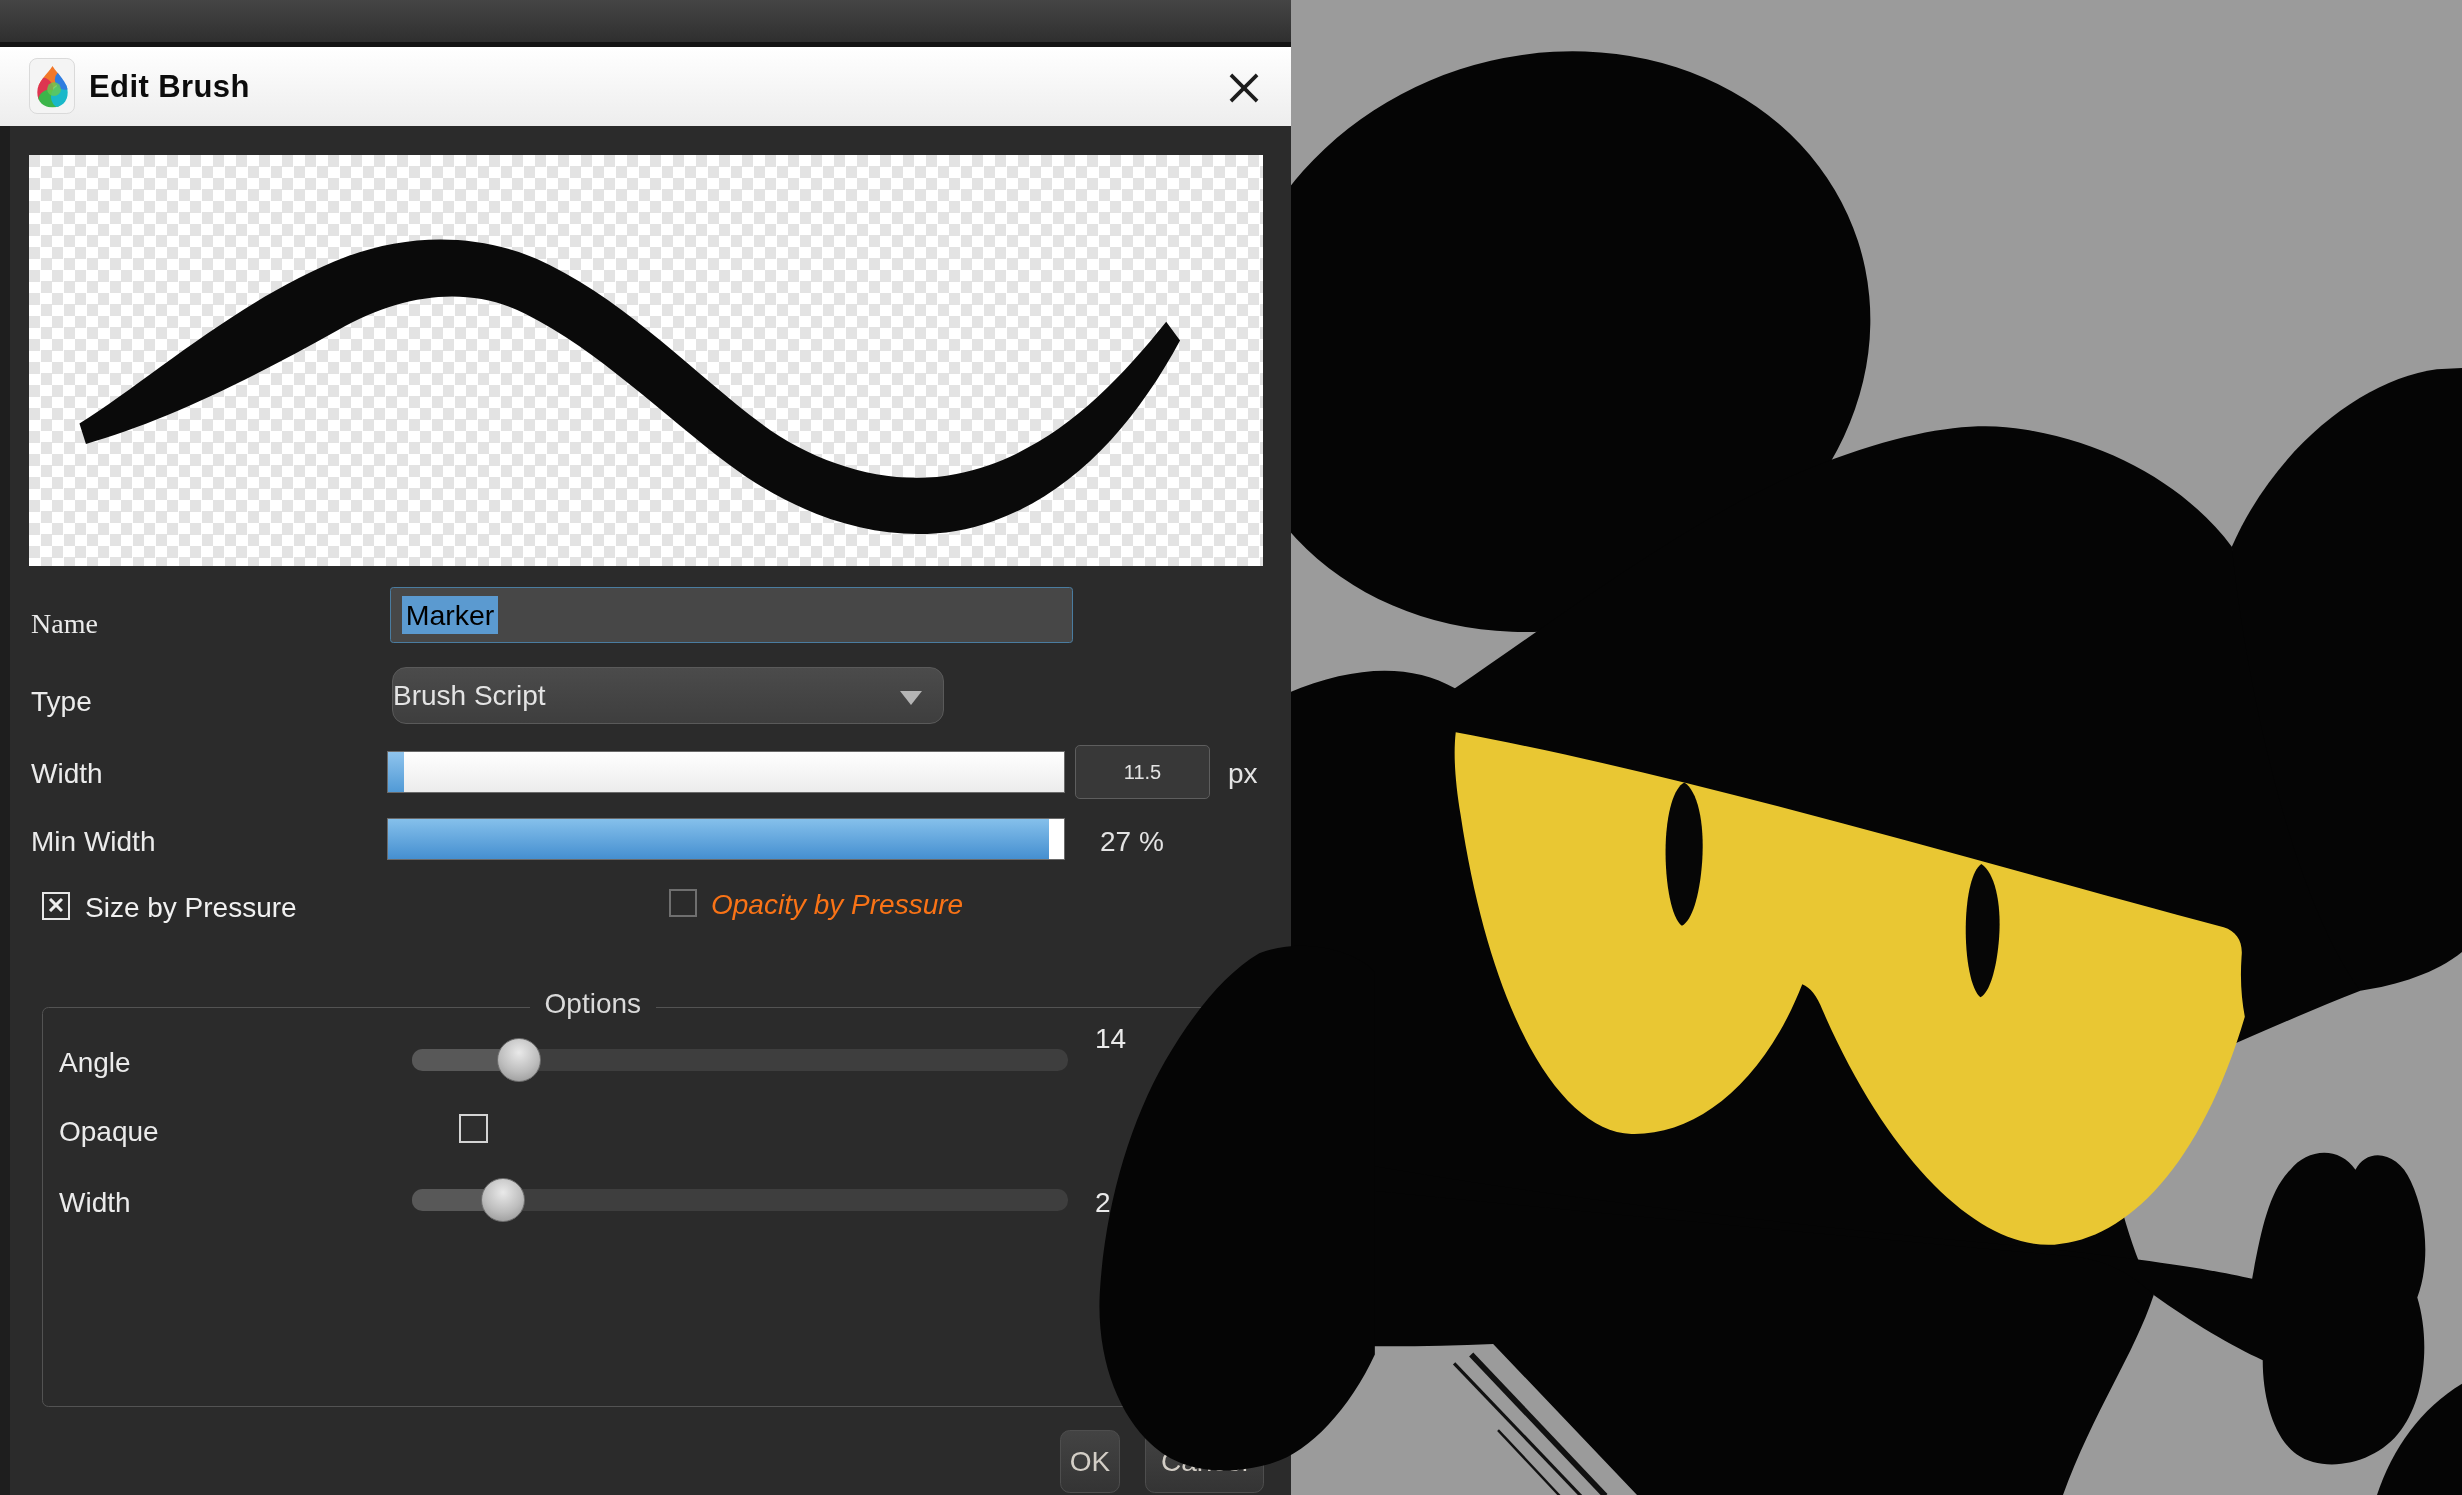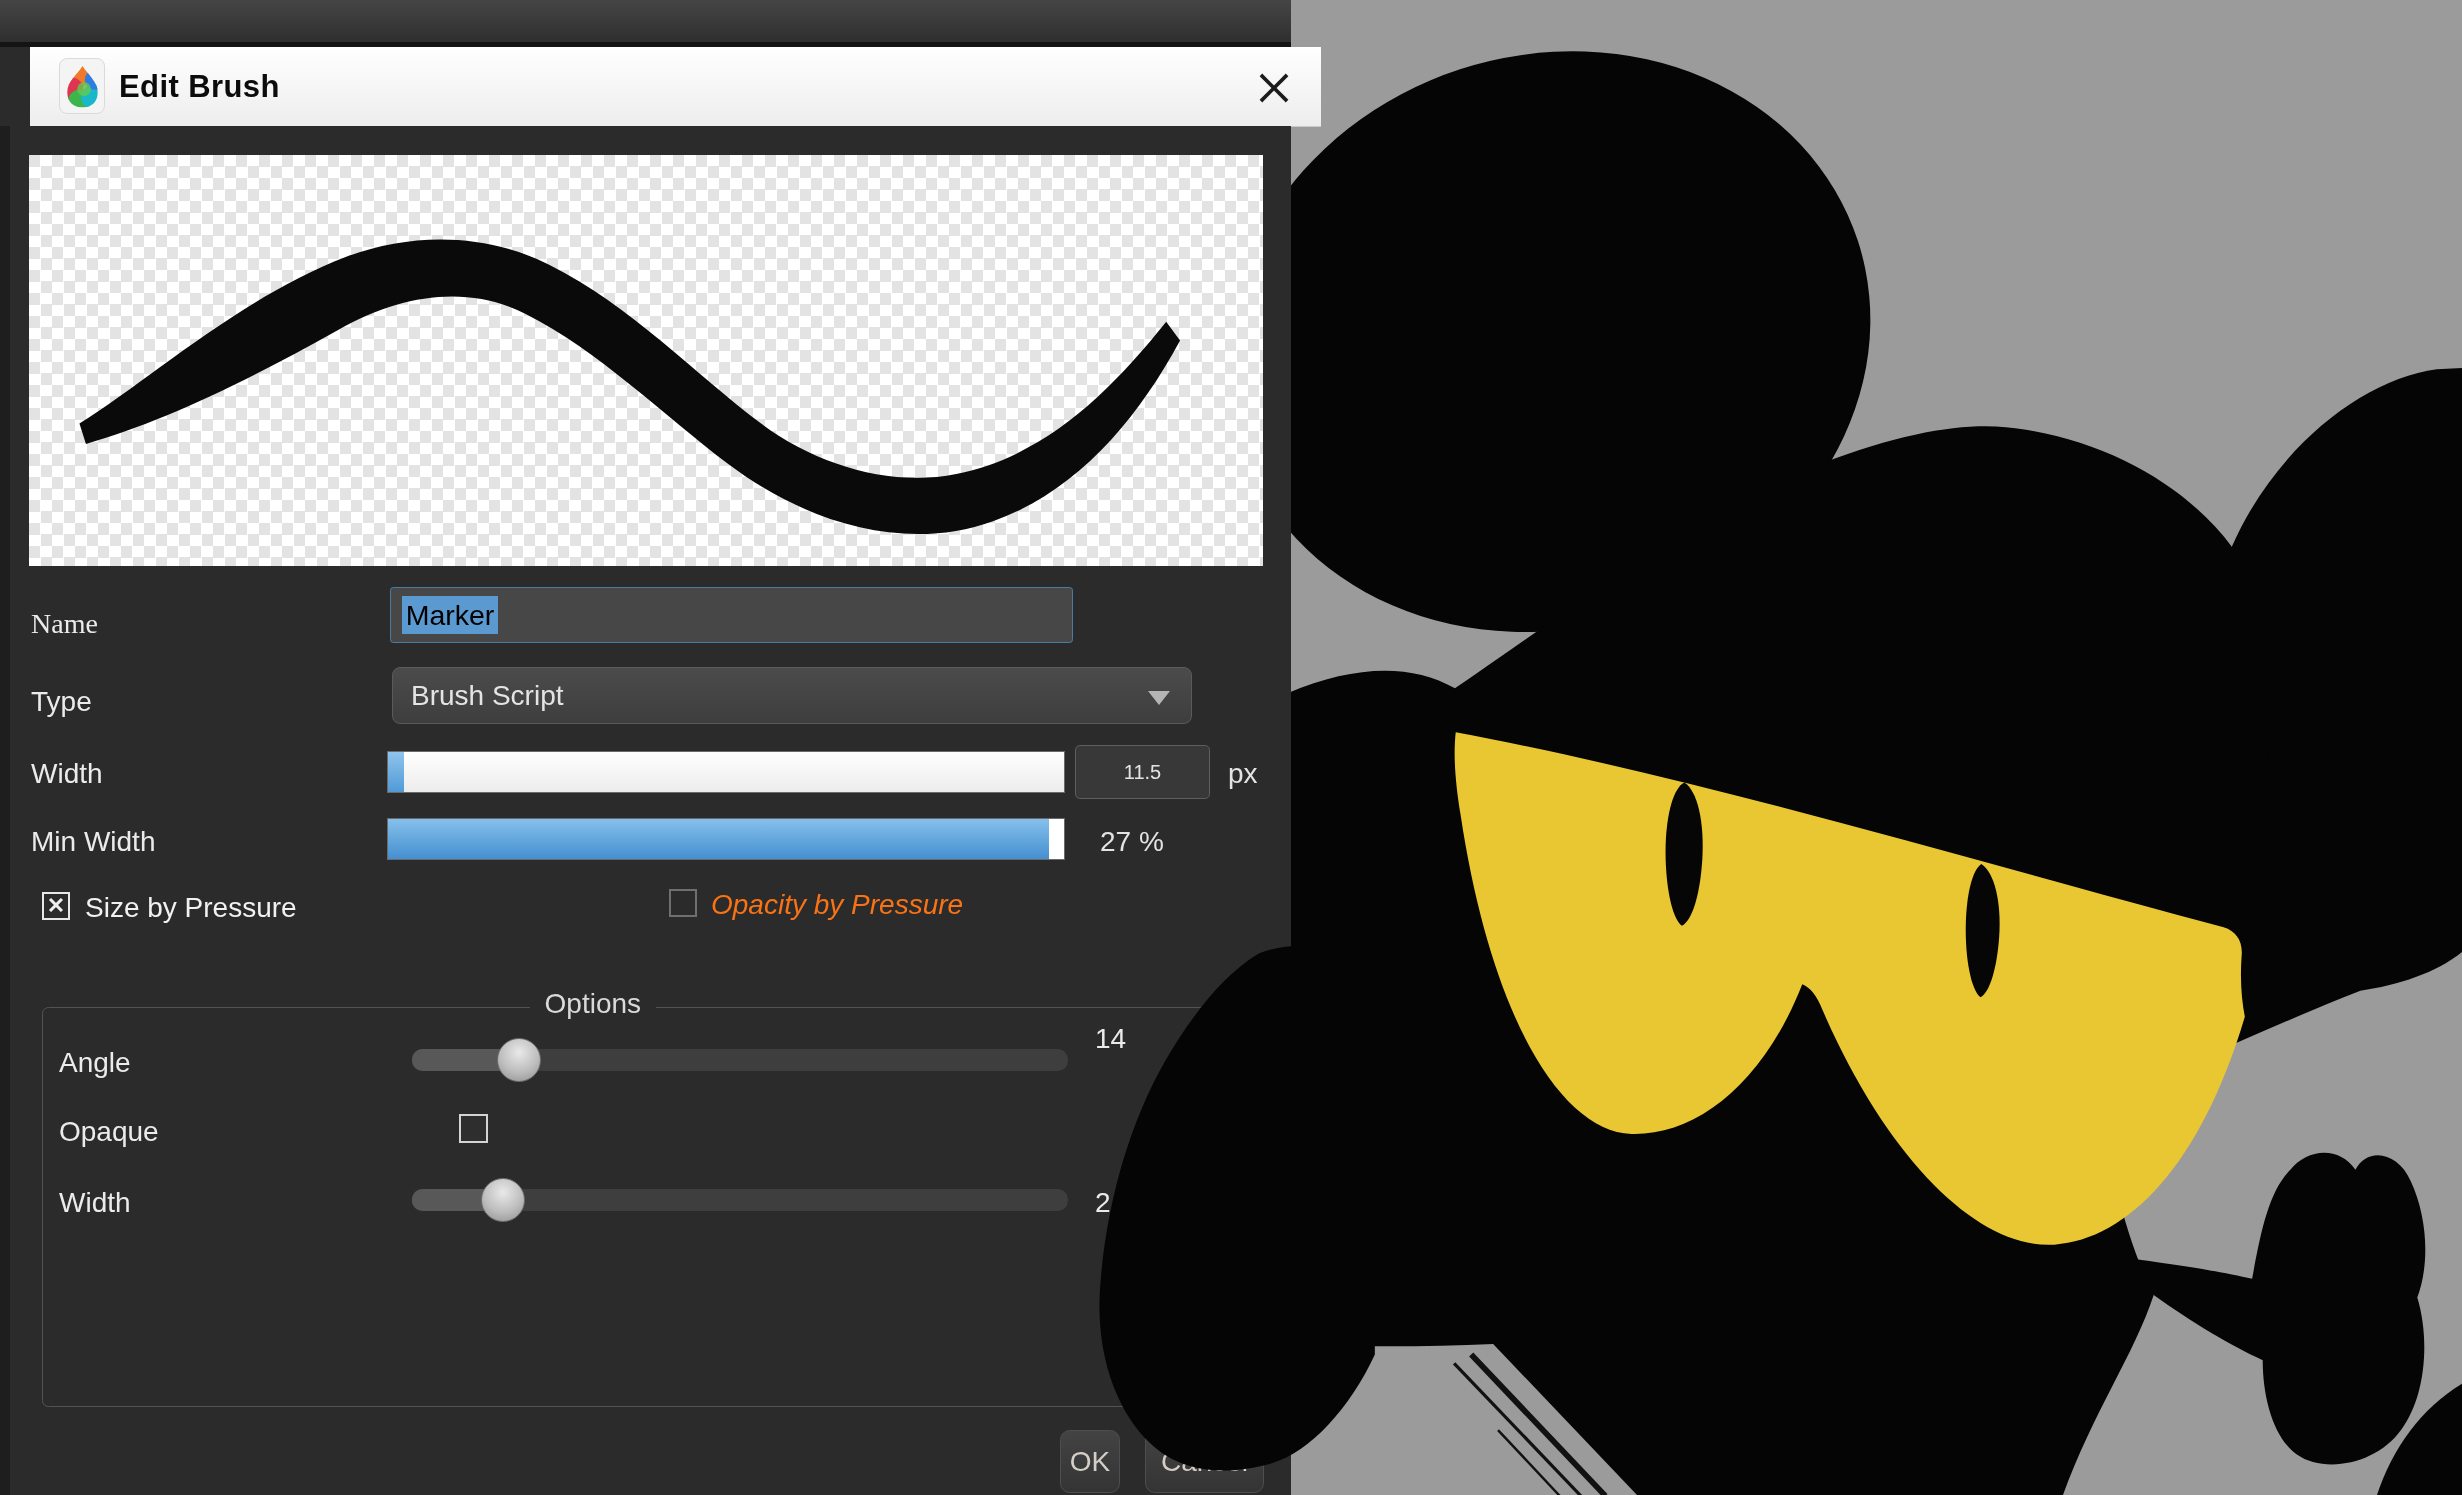--- a/index.html
+++ b/index.html
@@ -8,21 +8,21 @@
   .abs{position:absolute;}
 
   
   #canvas-area{left:1288px;top:0;width:1175px;height:1496px;z-index:0;}
 
   
   #win-top-strip{left:0;top:0;width:1291px;height:42px;
     background:linear-gradient(#454545,#2f2f2f);z-index:2;}
   #win-top-line{left:0;top:42px;width:1291px;height:4.9px;background:#141414;z-index:2;}
   #titlebar{left:0;top:47px;width:1291px;height:79px;
-    background:linear-gradient(#ffffff,#ededed);border-bottom:0.8px solid #c9c9c9;z-index:2;margin-left:30px;}
+    background:linear-gradient(#ffffff,#ededed);border-bottom:0.8px solid #c9c9c9;z-index:2;}
   #app-icon{left:29px;top:10.6px;width:44px;height:54px;background:#f4f4f4;
     border:0.8px solid #dadada;border-radius:8.1px;display:flex;align-items:center;justify-content:center;}
   #dialog-title{left:89px;top:0;height:79px;display:flex;align-items:center;
     font-size:31px;font-weight:600;color:#0c0c0c;letter-spacing:0.4px;}
   #close-btn{left:1219px;top:18px;width:49px;height:46px;display:flex;
     align-items:center;justify-content:center;cursor:default;}
 
   #dialog-body{left:0;top:126px;width:1291px;height:1370px;background:#2b2b2b;z-index:2;}
   #left-edge{left:0;top:0;width:9.8px;height:1370px;background:#1e1e1e;}
 
@@ -33,23 +33,23 @@
 
   
   .lbl{color:#ebebeb;font-size:28px;}
   .dim{color:#f97316;font-style:italic;}
   
   #name-label{left:31px;top:482px;font-family:Liberation Serif, serif;}
   #name-field{left:390px;top:461px;width:683px;height:56px;background:#474747;
     border:1.6px solid #4a7ca0;border-radius:3.3px;display:flex;align-items:center;padding-left:11.4px;box-sizing:border-box;}
   #name-selection{background:#5b9ad0;color:#000000;font-size:28.5px;padding:2.4px 3.3px;}
   #type-label{left:31px;top:560px;}
-  #type-dropdown{left:392px;top:541px;width:800px;height:57px;
-    background:linear-gradient(#4b4b4b,#3e3e3e);border:0.8px solid #5a5a5a;border-radius:8px;
-    display:flex;align-items:center;padding-left:18px;box-sizing:border-box;color:#e4e4e4;font-size:28px;}
+  #type-dropdown{left:392px;top:541px;width:552px;height:57px;
+    background:linear-gradient(#4b4b4b,#3e3e3e);border:0.8px solid #5a5a5a;border-radius:14px;
+    display:flex;align-items:center;box-sizing:border-box;color:#e4e4e4;font-size:28px;}
   #type-caret{right:21px;top:23px;width:0;height:0;border-left:11.4px solid transparent;
     border-right:11.4px solid transparent;border-top:14px solid #b5b5b5;}
 
   #width-label{left:31px;top:632px;}
   #width-bar{left:387px;top:625px;width:678px;height:42px;border:0.8px solid #6a6a6a;
     background:linear-gradient(#ffffff,#ececec);box-sizing:border-box;}
   #width-bar-fill{left:0;top:0;width:16.3px;height:100%;
     background:linear-gradient(#8fc4ed,#519ad6);}
   #width-value-box{left:1075px;top:619px;width:135px;height:54px;background:#383838;
     border:0.8px solid #5e5e5e;border-radius:4.9px;display:flex;align-items:center;justify-content:center;

